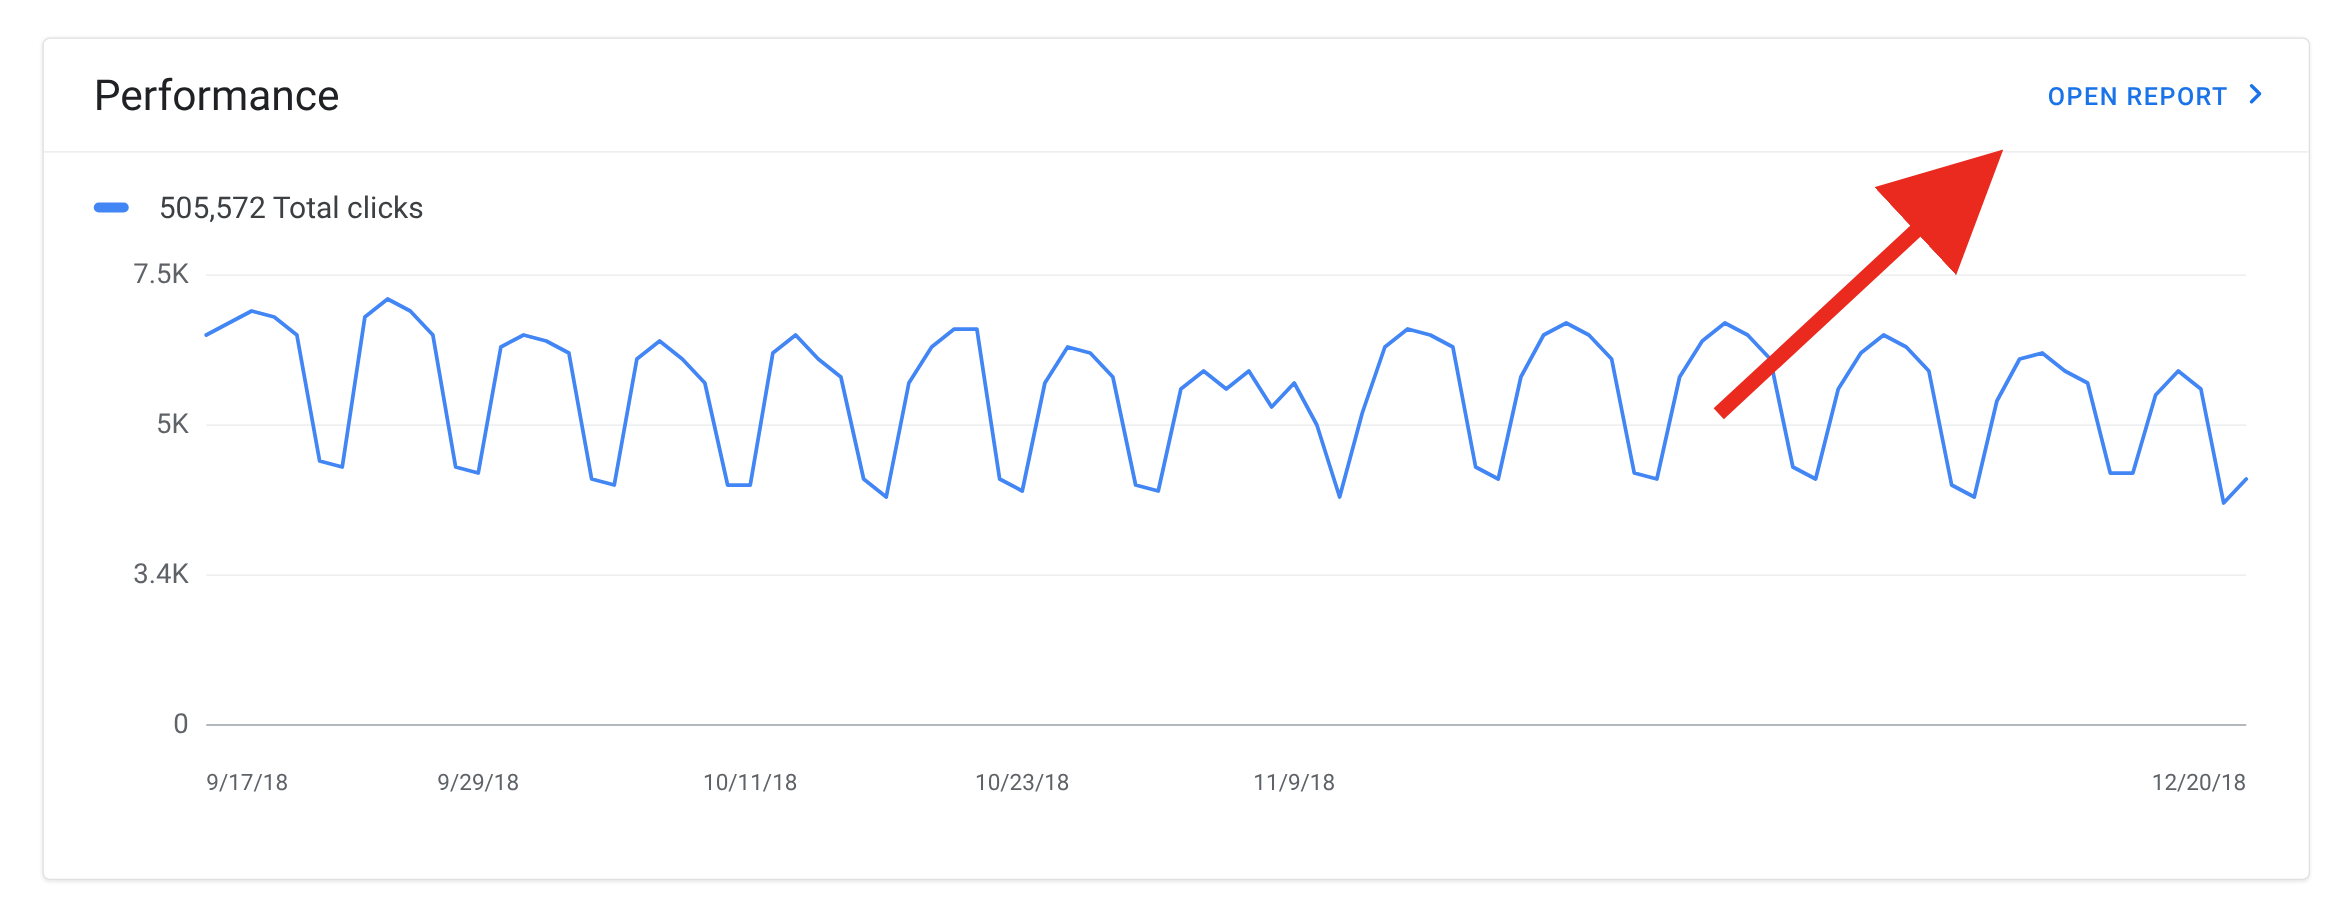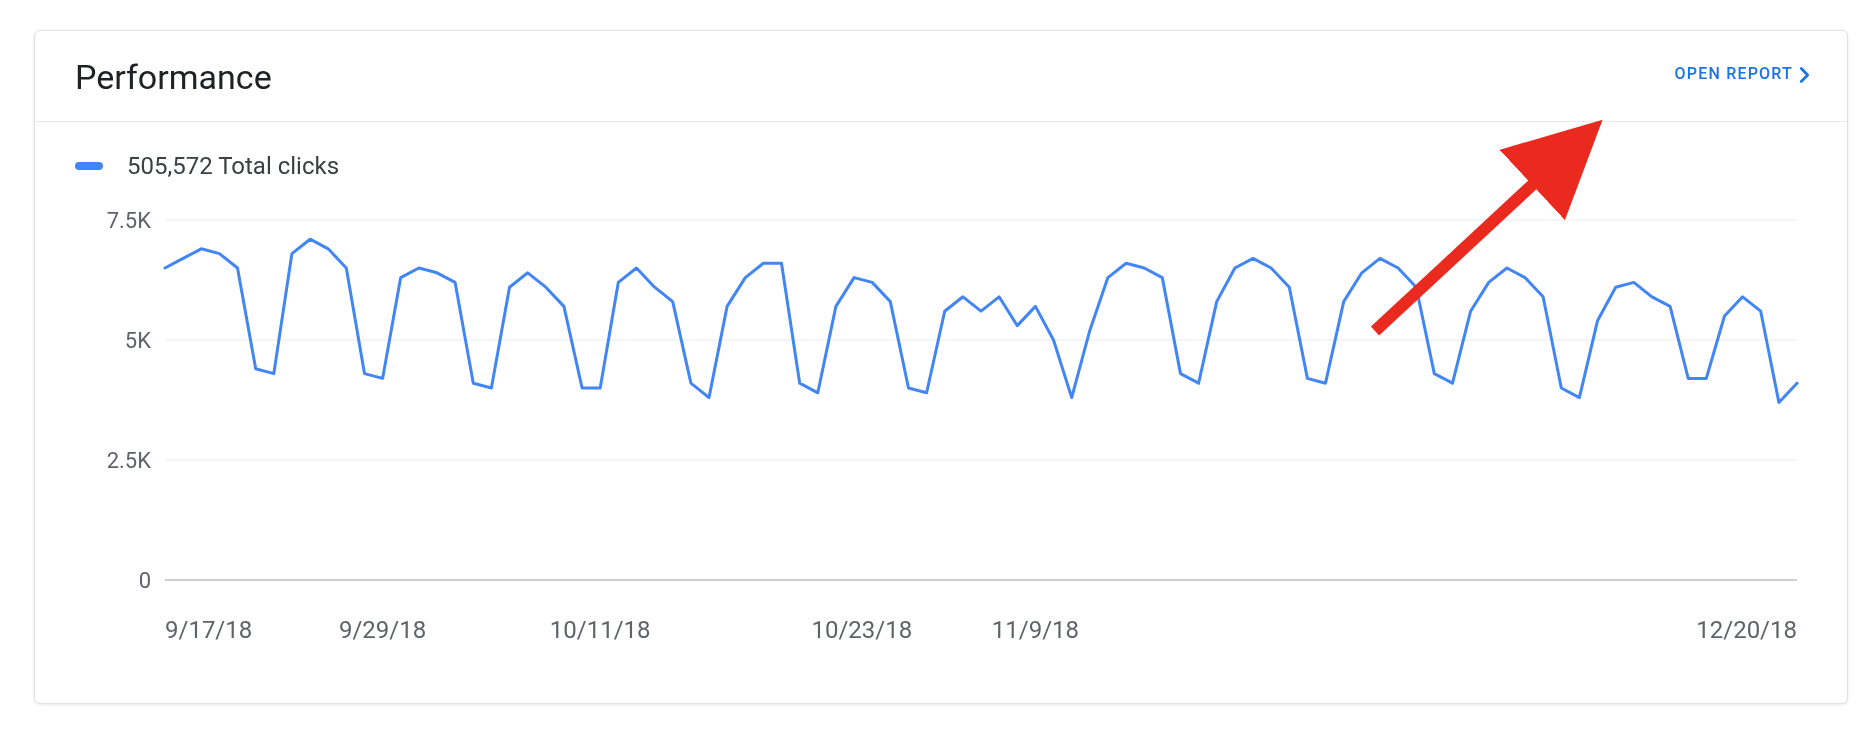--- a/index.html
+++ b/index.html
@@ -30,23 +30,24 @@
     padding: 26px 32px 24px 40px;
     border-bottom: 1px solid #eaeaea;
   }
   .card-title {
     font-size: 34px;
     font-weight: 400;
     color: #202124;
   }
   .open-report {
     display: flex;
-    align-items: flex-start;
+    align-items: center;
+    gap: 10px;
     color: #1a73e8;
-    font-size: 16px;
+    font-size: 20px;
     font-weight: 500;
     letter-spacing: 1.2px;
     text-transform: uppercase;
     cursor: pointer;
   }
   .open-report svg {
     width: 22px;
     height: 22px;
   }
   .legend-row {
@@ -86,21 +87,21 @@
     white-space: nowrap;
   }
   .x-axis {
     position: relative;
     margin: 6px 40px 0 40px;
     height: 28px;
   }
   .x-tick-label {
     position: absolute;
     top: 0;
-    font-size: 24px;
+    font-size: 18px;
     color: #5f6368;
     transform: translateX(-50%);
     white-space: nowrap;
   }
   .annotation-arrow {
     position: absolute;
     pointer-events: none;
   }
 </style>
 </head>
@@ -121,38 +122,38 @@
   </div>
 
   <div class="legend-row">
     <span class="legend-swatch"></span>
     <span class="legend-label">505,572 Total clicks</span>
   </div>
 
   <div class="chart-wrap">
     <div id="y-ticks">
         <div class="y-tick-label" style="top: 370px;">0</div>
-        <div class="y-tick-label" style="top: 250px;">2.5K</div>
+        <div class="y-tick-label" style="top: 250px;">3.4K</div>
         <div class="y-tick-label" style="top: 130px;">5K</div>
         <div class="y-tick-label" style="top: 10px;">7.5K</div>
       </div>
     <svg id="chart-svg" class="chart-svg" viewBox="0 0 1732 400" preserveAspectRatio="none">
         <line x1="90" x2="1722" y1="370" y2="370" stroke="#9aa0a6" stroke-width="1.2"></line>
         <line x1="90" x2="1722" y1="250.00000000000003" y2="250.00000000000003" stroke="#e8eaed" stroke-width="1"></line>
         <line x1="90" x2="1722" y1="130" y2="130" stroke="#e8eaed" stroke-width="1"></line>
         <line x1="90" x2="1722" y1="10" y2="10" stroke="#e8eaed" stroke-width="1"></line>
         <path d="M90.0 58.0 L108.1 48.4 L126.3 38.8 L144.4 43.6 L162.5 58.0 L180.7 158.8 L198.8 163.6 L216.9 43.6 L235.1 29.2 L253.2 38.8 L271.3 58.0 L289.5 163.6 L307.6 168.4 L325.7 67.6 L343.9 58.0 L362.0 62.8 L380.1 72.4 L398.3 173.2 L416.4 178.0 L434.5 77.2 L452.7 62.8 L470.8 77.2 L488.9 96.4 L507.1 178.0 L525.2 178.0 L543.3 72.4 L561.5 58.0 L579.6 77.2 L597.7 91.6 L615.9 173.2 L634.0 187.6 L652.1 96.4 L670.3 67.6 L688.4 53.2 L706.5 53.2 L724.7 173.2 L742.8 182.8 L760.9 96.4 L779.1 67.6 L797.2 72.4 L815.3 91.6 L833.5 178.0 L851.6 182.8 L869.7 101.2 L887.9 86.8 L906.0 101.2 L924.1 86.8 L942.3 115.6 L960.4 96.4 L978.5 130.0 L996.7 187.6 L1014.8 120.4 L1032.9 67.6 L1051.1 53.2 L1069.2 58.0 L1087.3 67.6 L1105.5 163.6 L1123.6 173.2 L1141.7 91.6 L1159.9 58.0 L1178.0 48.4 L1196.1 58.0 L1214.3 77.2 L1232.4 168.4 L1250.5 173.2 L1268.7 91.6 L1286.8 62.8 L1304.9 48.4 L1323.1 58.0 L1341.2 77.2 L1359.3 163.6 L1377.5 173.2 L1395.6 101.2 L1413.7 72.4 L1431.9 58.0 L1450.0 67.6 L1468.1 86.8 L1486.3 178.0 L1504.4 187.6 L1522.5 110.8 L1540.7 77.2 L1558.8 72.4 L1576.9 86.8 L1595.1 96.4 L1613.2 168.4 L1631.3 168.4 L1649.5 106.0 L1667.6 86.8 L1685.7 101.2 L1703.9 192.4 L1722.0 173.2 " fill="none" stroke="#4285f4" stroke-width="3" stroke-linejoin="round" stroke-linecap="round"></path>
       </svg>
   </div>
 
   <div class="x-axis" id="x-axis">
       <div class="x-tick-label" style="left: 90px; transform: translateX(0px);">9/17/18</div>
       <div class="x-tick-label" style="left: 307.6px;">9/29/18</div>
       <div class="x-tick-label" style="left: 525.2px;">10/11/18</div>
-      <div class="x-tick-label" style="left: 742.8px; margin-left: 44px;">10/23/18</div>
+      <div class="x-tick-label" style="left: 742.8px;">10/23/18</div>
       <div class="x-tick-label" style="left: 960.4px;">11/9/18</div>
       <div class="x-tick-label" style="left: 1722px; transform: translateX(-100%);">12/20/18</div>
     </div>
 
   <svg class="annotation-arrow" style="left:0; top:0; width:100%; height:100%;">
     <defs>
       <marker id="arrowhead" markerWidth="8" markerHeight="8" refX="6" refY="4" orient="auto">
         <polygon points="0 0, 8 4, 0 8" fill="#ea2a1f"></polygon>
       </marker>
     </defs>

